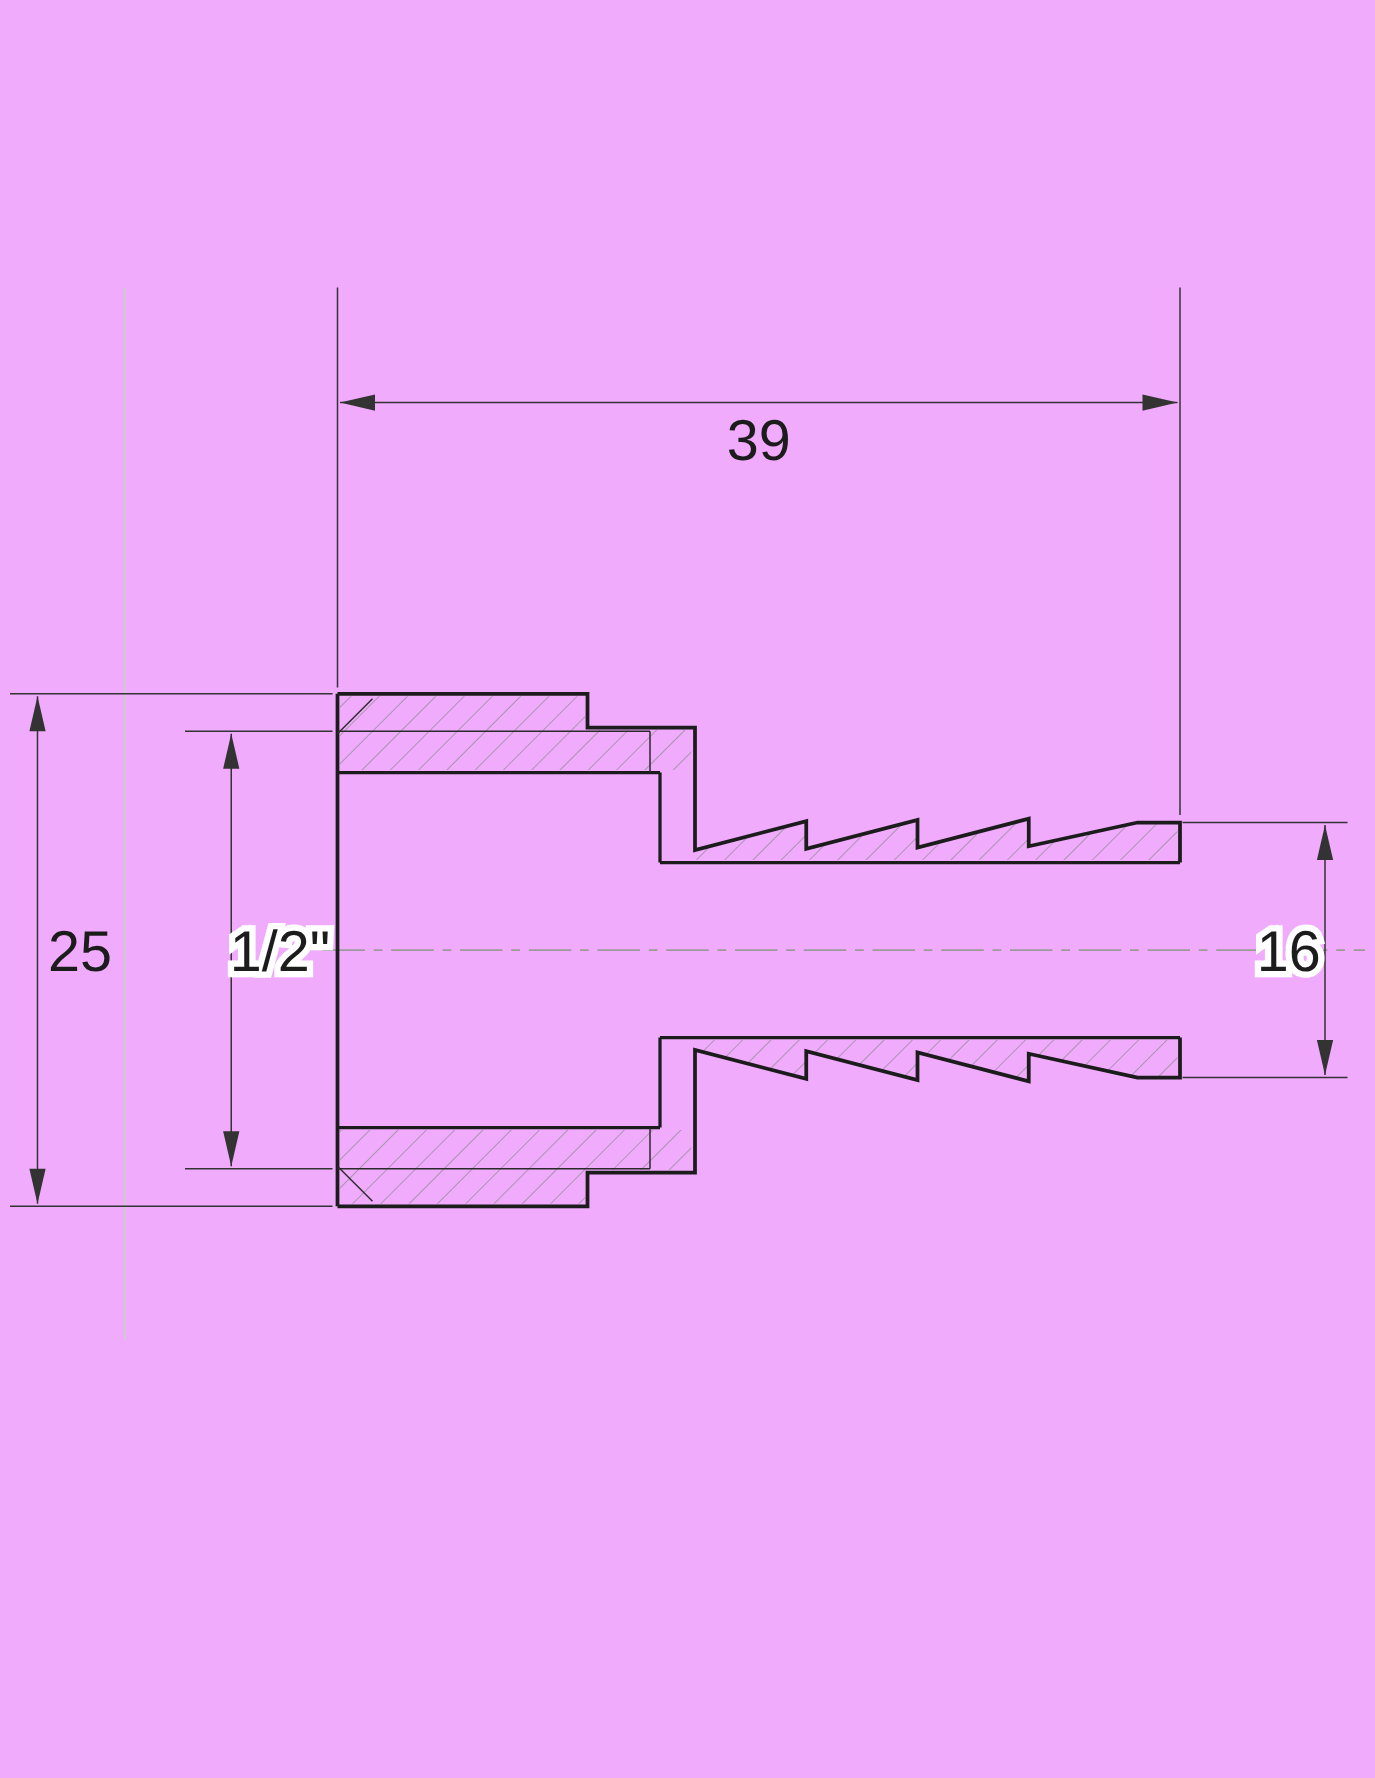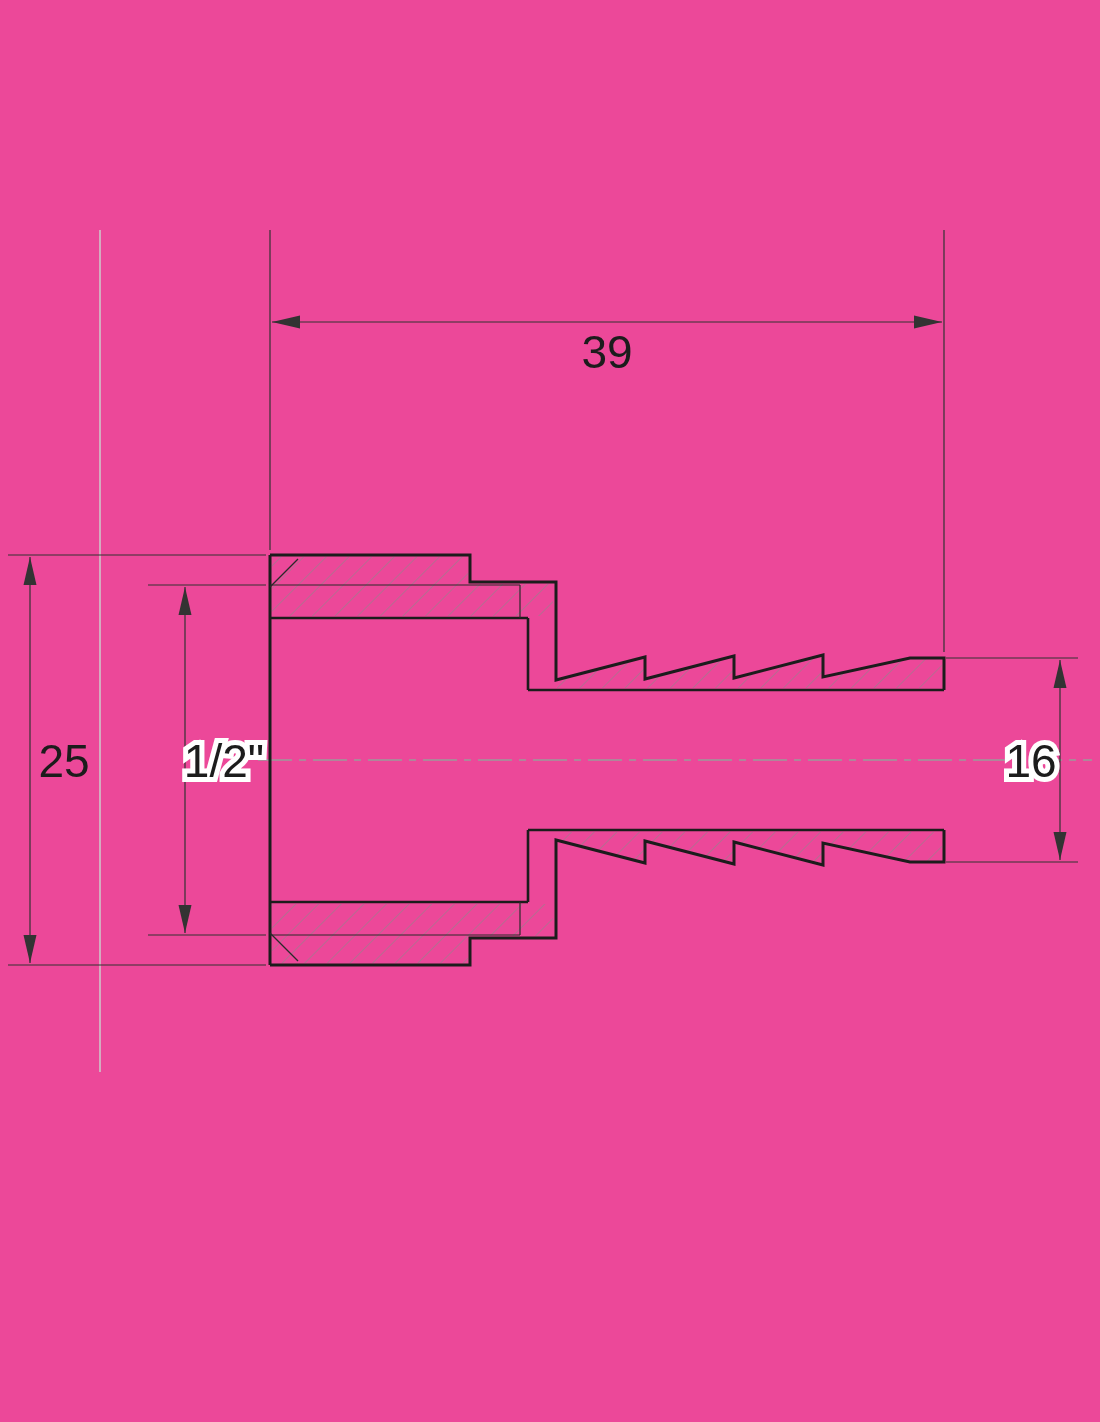--- a/index.html
+++ b/index.html
@@ -7,21 +7,21 @@
     padding: 0;
     background: #ffffff;
     width: 1100px;
     height: 1422px;
     overflow: hidden;
   }
   .stage {
     position: relative;
     width: 1100px;
     height: 1422px;
-    background: #ec4899;
+    background: #f0abfc;
   }
   .dim-text {
     font-family: "Liberation Sans", sans-serif;
     font-size: 46px;
     fill: #1c1c1c;
     text-anchor: middle;
   }
   .halo {
     stroke: #ffffff;
     stroke-width: 10px;

